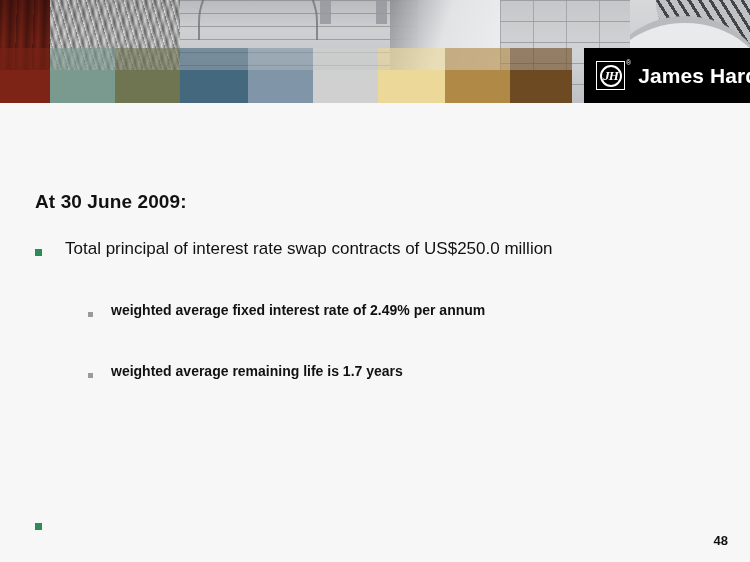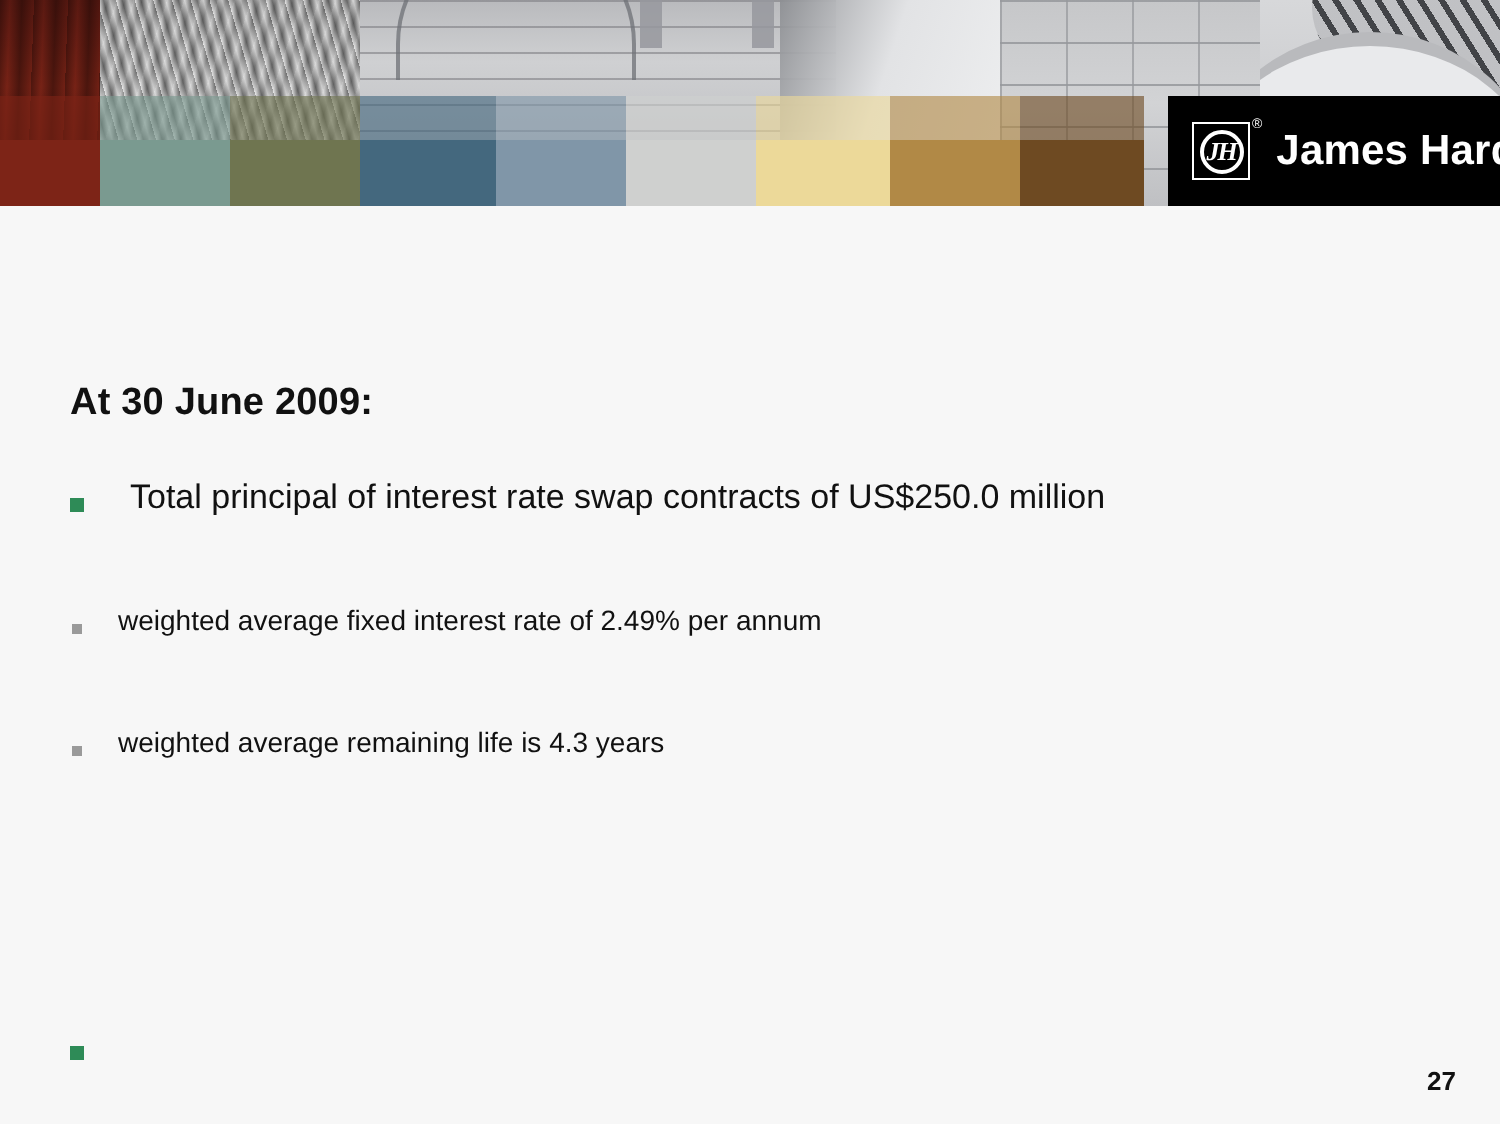--- a/index.html
+++ b/index.html
@@ -223,22 +223,23 @@
   .bullet-row {
     display: flex;
     align-items: center;
     margin-top: 42px;
   }
   .bullet-row.lvl1 {
     padding-left: 35px;
     margin-bottom: 12px;
   }
   .bullet-row.lvl2 {
-    padding-left: 36px;
+    padding-left: 88px;
     margin-bottom: 10px;
+    font-weight: bold;
   }
   .marker {
     flex: 0 0 auto;
     margin-top: 8px;
   }
   .marker.g {
     width: 7px; height: 7px;
     background: #2e8b57;
     margin-right: 23px;
   }
@@ -351,23 +352,23 @@
       <div class="bullet-row lvl1">
         <div class="marker g"></div>
         <div class="btext t1">Total principal of interest rate swap contracts of US$250.0 million</div>
       </div>
       <div class="bullet-row lvl2">
         <div class="marker s"></div>
         <div class="btext t2">weighted average fixed interest rate of 2.49% per annum</div>
       </div>
       <div class="bullet-row lvl2">
         <div class="marker s"></div>
-        <div class="btext t2">weighted average remaining life is 4.3 years</div>
+        <div class="btext t2">weighted average remaining life is 1.7 years</div>
       </div>
       <div class="gap-lg"></div>
       <div class="gap-md"></div>
       <div class="bullet-row lvl1">
         <div class="marker g"></div>
       </div>
     </div>
 
-  <div class="page-number">27</div>
+  <div class="page-number">48</div>
 </div>
 
 </body></html>

